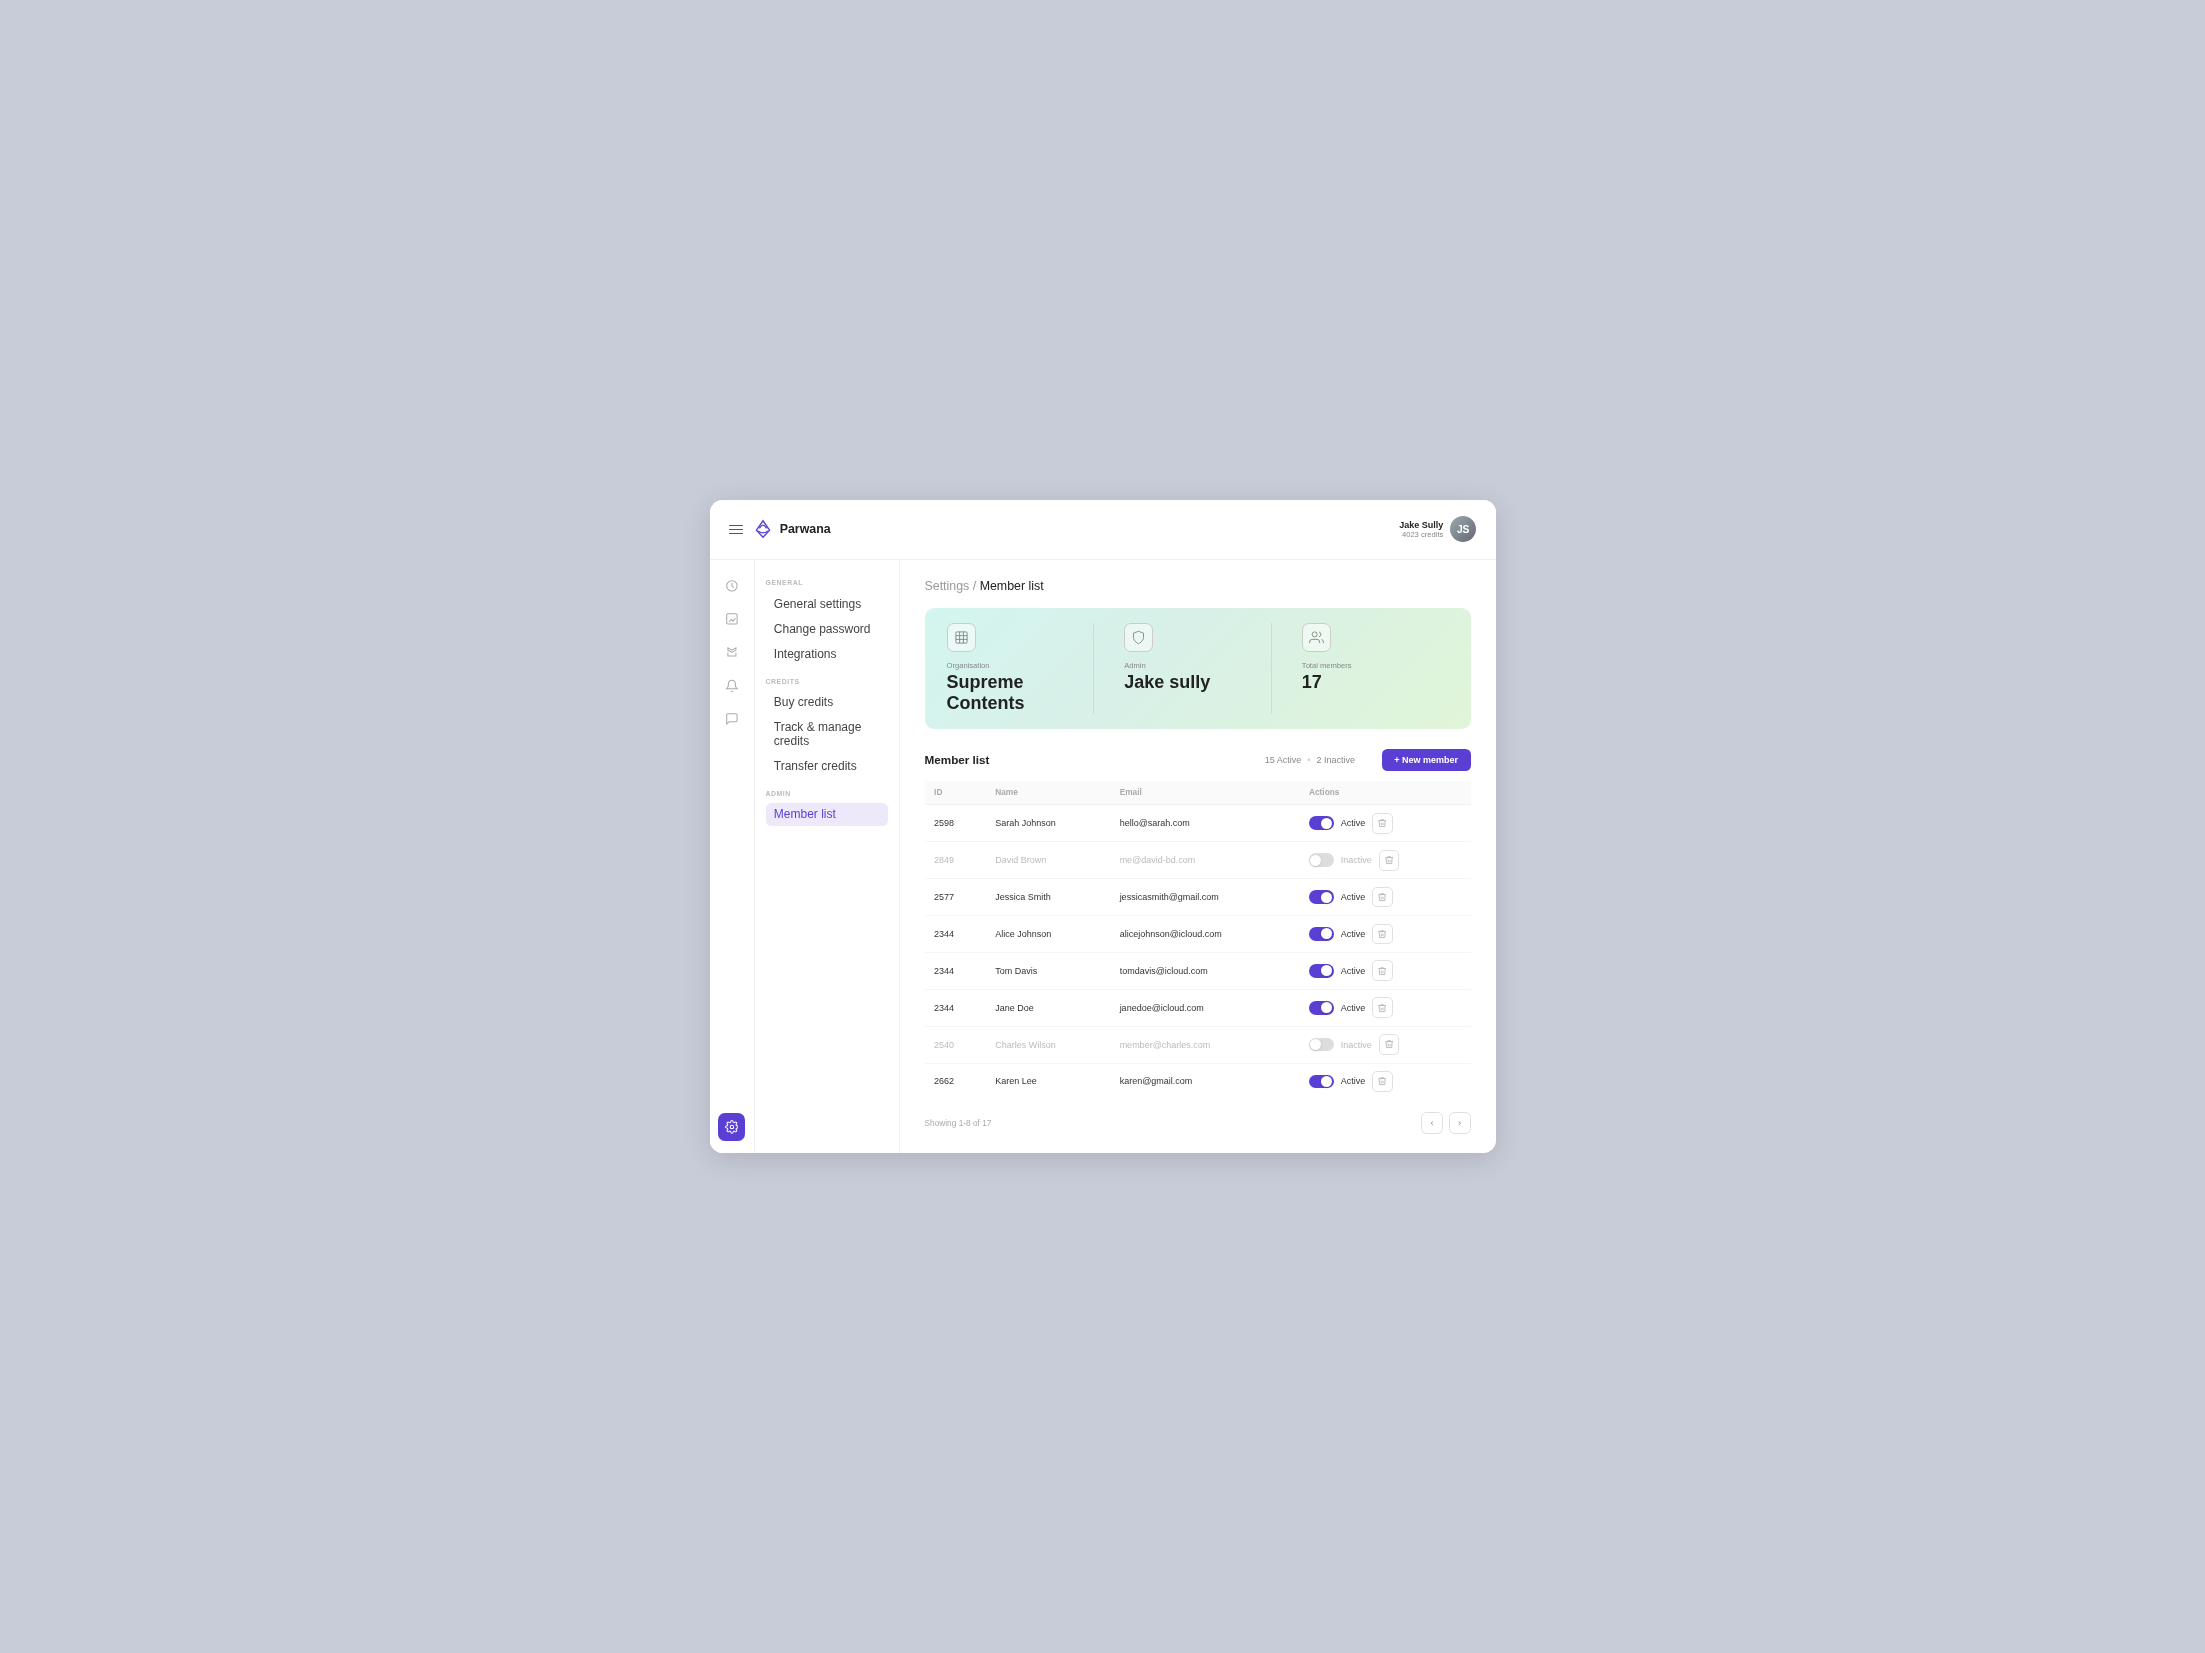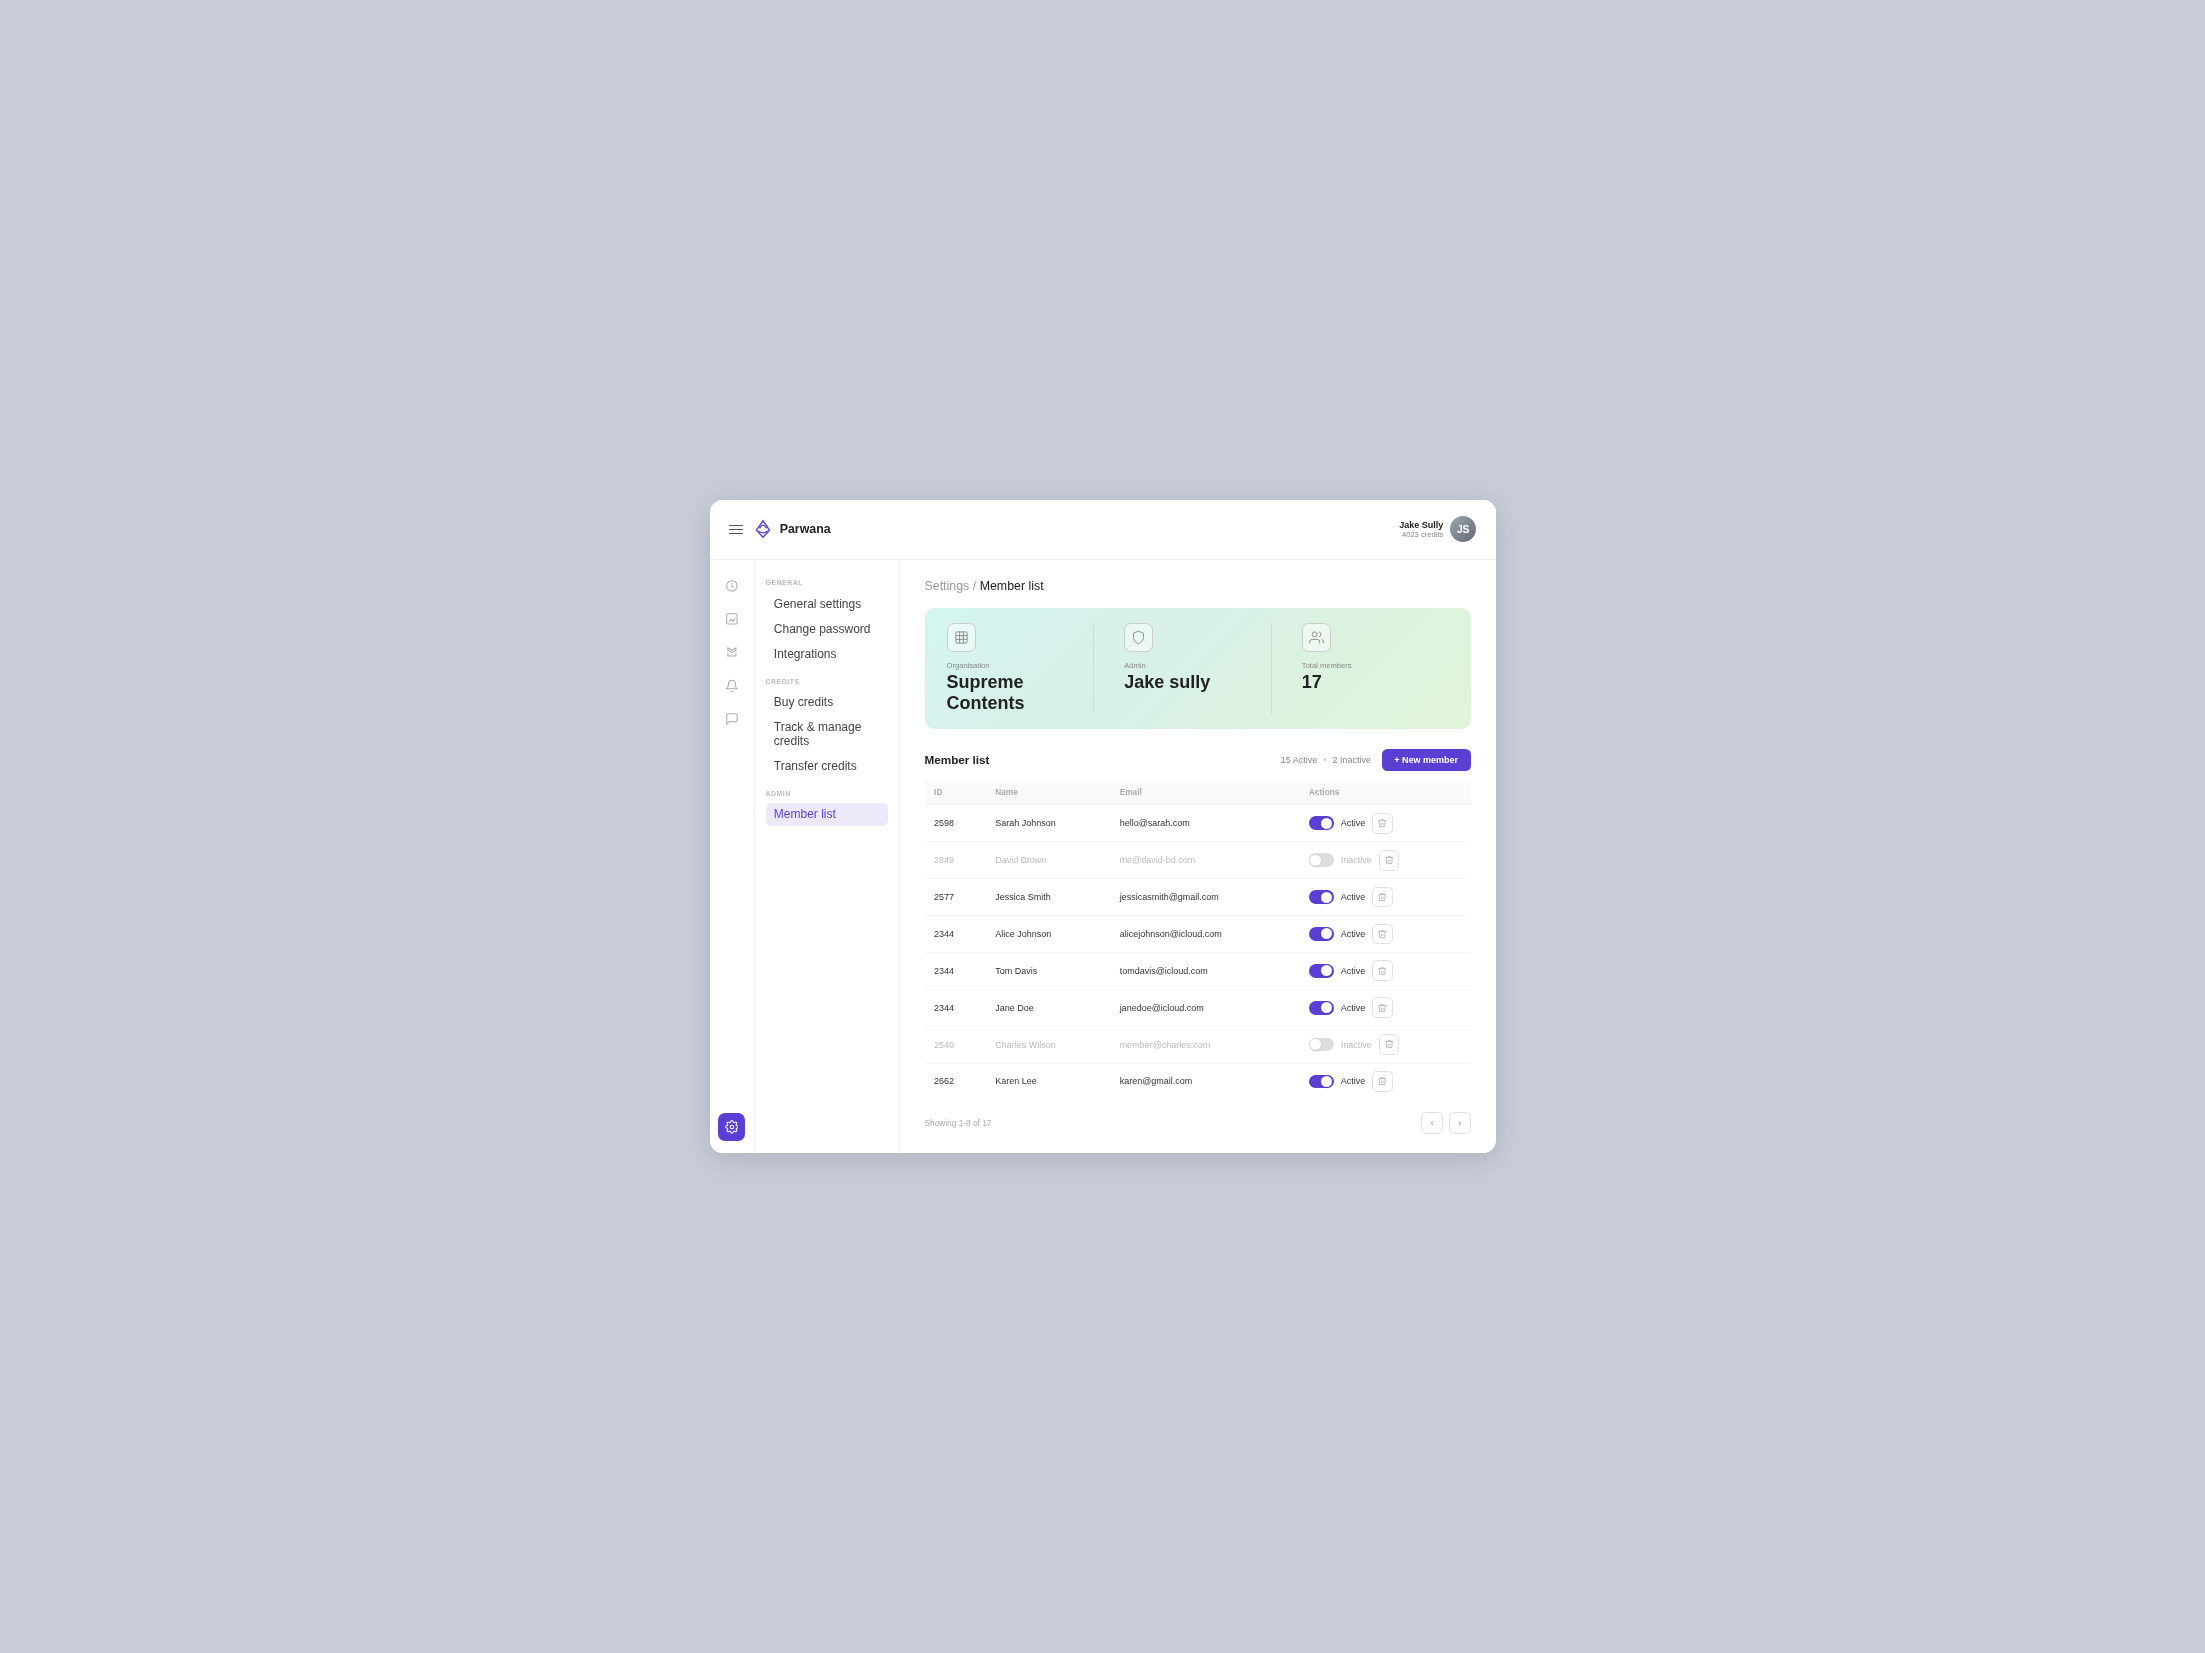--- a/index.html
+++ b/index.html
@@ -253,20 +253,21 @@
       color: #fff;
       border: none;
       border-radius: 5.5px;
       padding: 6.2px 12.4px;
       font-size: 9px;
       font-weight: 600;
       cursor: pointer;
       display: flex;
       align-items: center;
       gap: 3.4px;
+      margin-left: 16px;
     }
 
     
     .member-table {
       width: 100%;
       border-collapse: collapse;
       font-size: 9px;
     }
     .member-table th {
       text-align: left;

